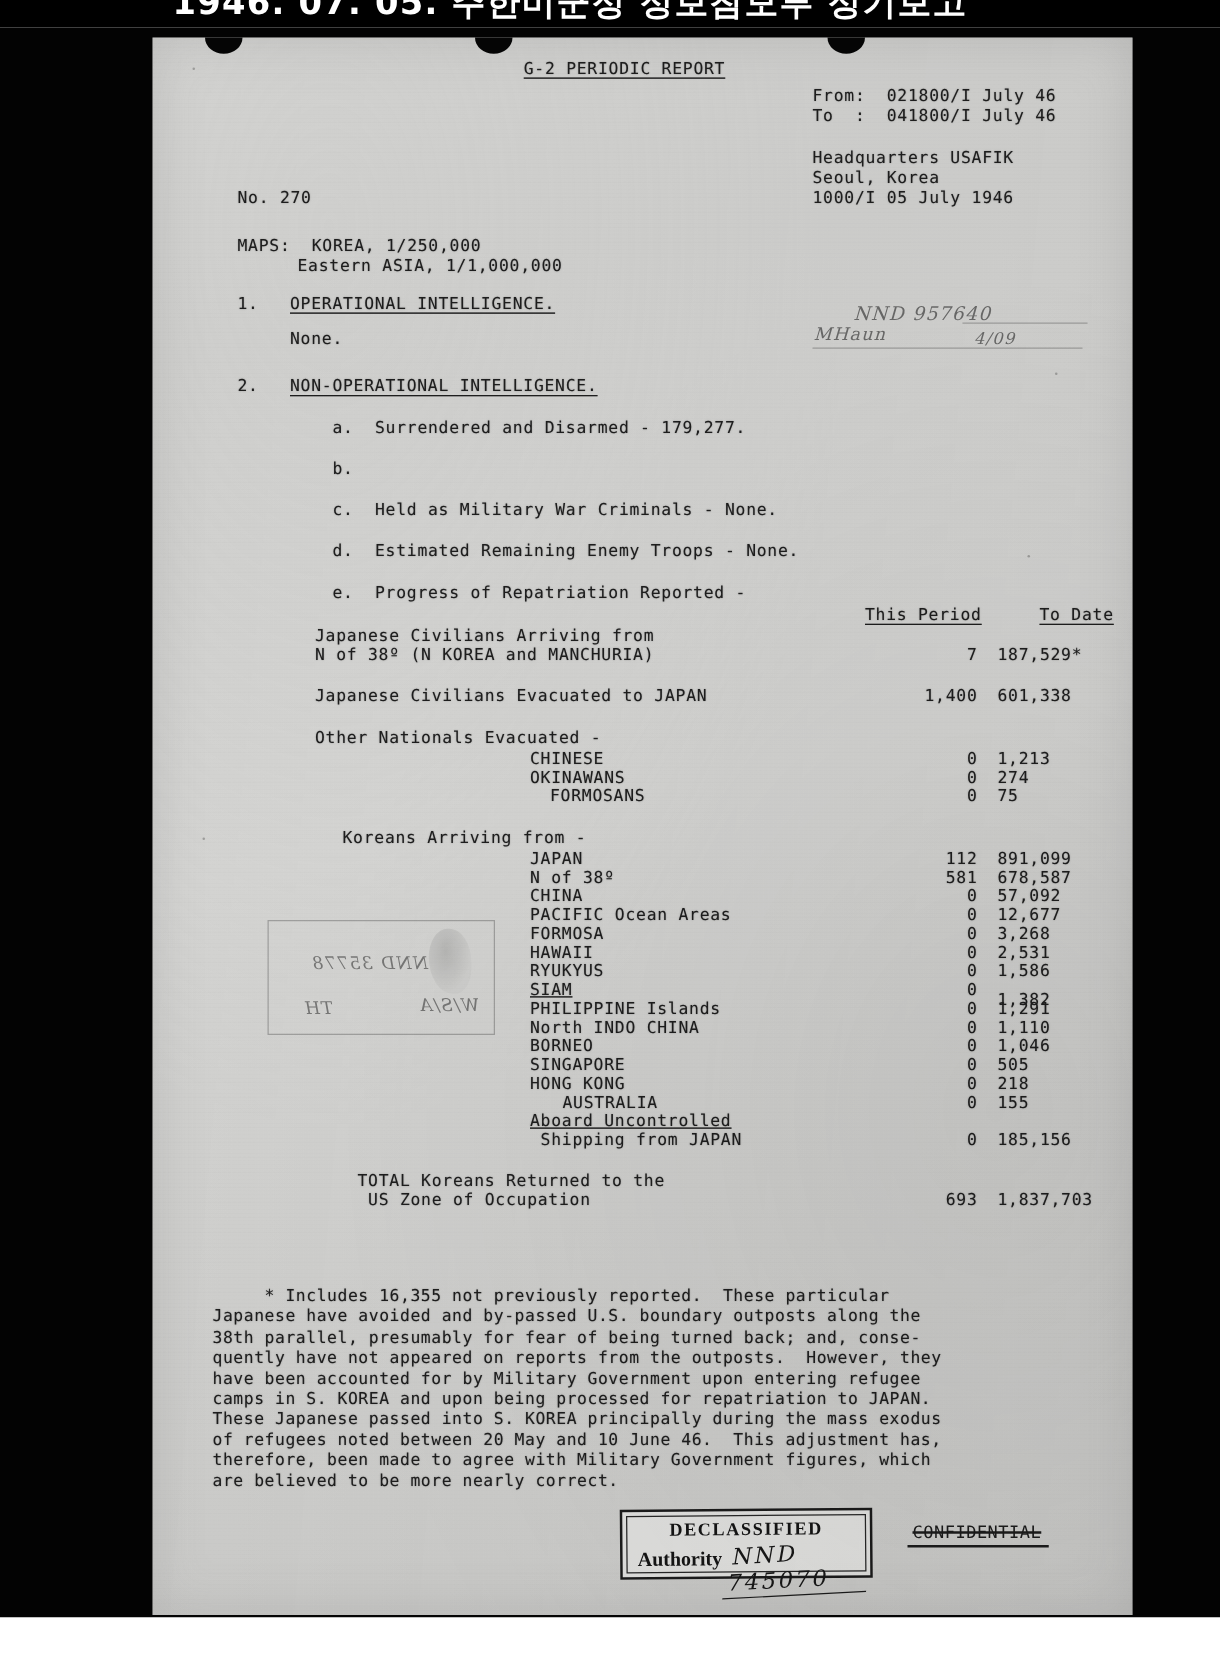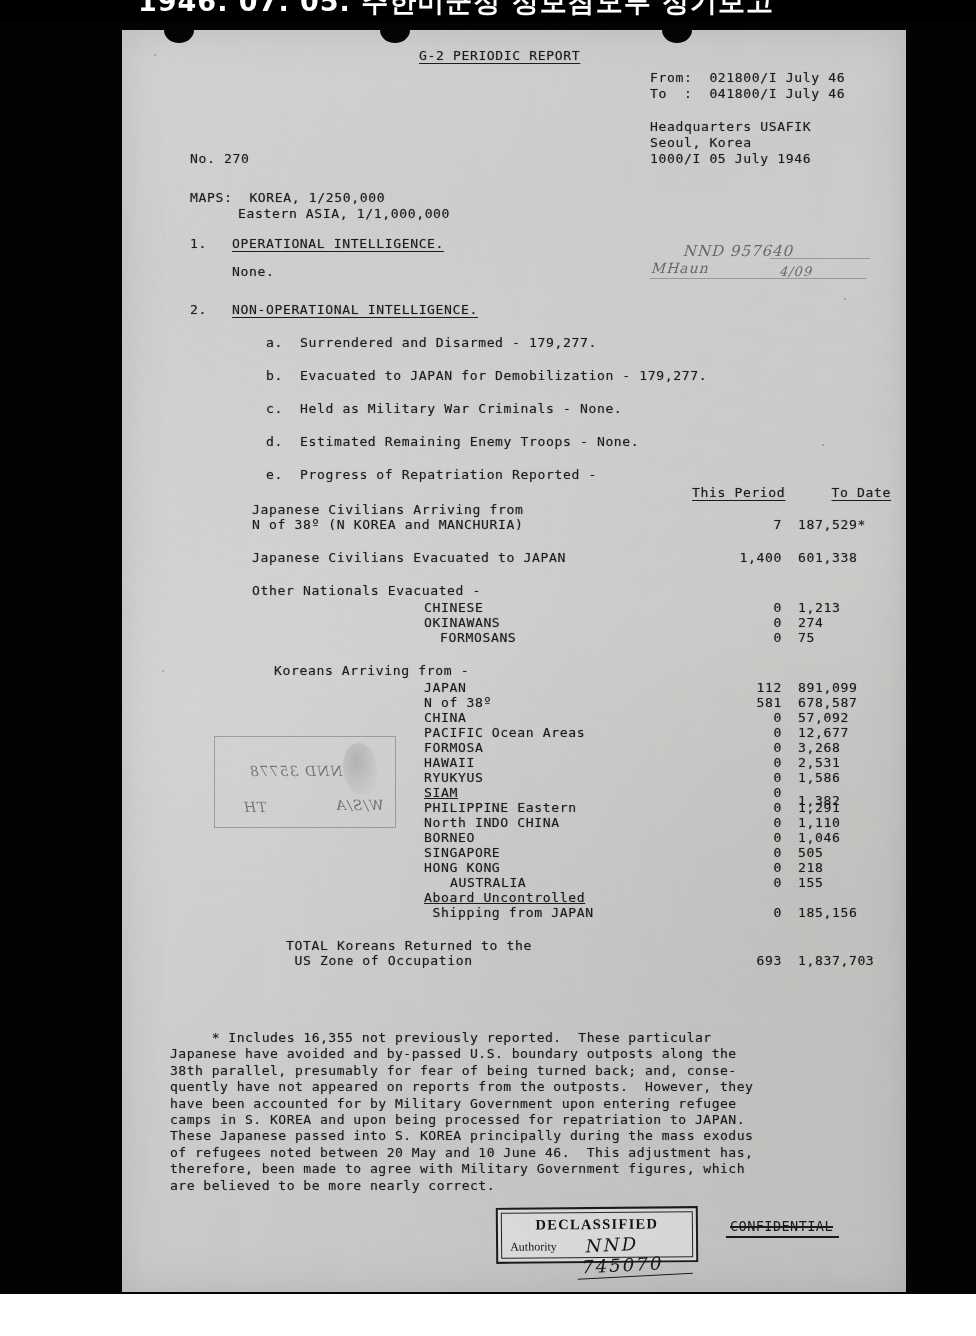--- a/index.html
+++ b/index.html
@@ -131,21 +131,21 @@
     transform:rotate(-.5deg);
   }
   .stamp-inner { position:absolute; inset:3px; border:1px solid #262626; }
   .stamp-title {
     position:absolute; left:0; top:7px; width:100%;
     text-align:center; font-family:"Liberation Serif", serif;
     font-size:14.5px; font-weight:bold; letter-spacing:1.3px; color:#141414;
   }
   .stamp-auth {
     position:absolute; left:12px; top:30px;
-    font-family:"Liberation Serif", serif; font-size:12px; color:#141414;
+    font-family:"Liberation Serif", serif; font-size:16px; color:#141414;font-weight:bold;
   }
   .stamp-hand {
     position:absolute; left:84px; top:24px;
     font-family:"DejaVu Serif", serif;
     font-size:18px; color:#161616;
     transform:skewX(-13deg) rotate(-2.5deg);
     letter-spacing:2px;
     border-bottom:1.5px solid #1a1a1a; padding:0 4px 1px 2px;
   }
 
@@ -243,21 +243,20 @@
   <div class="tw sec1-num">1.</div>
   <div class="tw sec1-head u">OPERATIONAL INTELLIGENCE.</div>
   <div class="tw sec1-none">None.</div>
 
   <div class="tw sec2-num">2.</div>
   <div class="tw sec2-head u">NON-OPERATIONAL INTELLIGENCE.</div>
 
   <div class="tw it-a">a.</div>
   <div class="tw it-a-t">Surrendered and Disarmed - 179,277.</div>
   <div class="tw it-b">b.</div>
-  <div class="tw it-b-t">Evacuated to JAPAN for Demobilization - 179,277.</div>
   <div class="tw it-c">c.</div>
   <div class="tw it-c-t">Held as Military War Criminals - None.</div>
   <div class="tw it-d">d.</div>
   <div class="tw it-d-t">Estimated Remaining Enemy Troops - None.</div>
   <div class="tw it-e">e.</div>
   <div class="tw it-e-t">Progress of Repatriation Reported -</div>
 
   <div class="tbl">
 
     <div class="tw hdr-this u" style="top:0px;">This Period</div>
@@ -313,21 +312,21 @@
     <div class="tw col-date" style="top:270px;">2,531</div>
 
     <div class="tw" style="left:172px; top:285px;">RYUKYUS</div>
     <div class="tw col-this" style="top:285px;">0</div>
     <div class="tw col-date" style="top:285px;">1,586</div>
 
     <div class="tw" style="left:172px; top:300px;text-decoration:underline;">SIAM</div>
     <div class="tw col-this" style="top:300px;">0</div>
     <div class="tw col-date" style="top:308px;">1,382</div>
 
-    <div class="tw" style="left:172px; top:315px;">PHILIPPINE Eastern</div>
+    <div class="tw" style="left:172px; top:315px;">PHILIPPINE Islands</div>
     <div class="tw col-this" style="top:315px;">0</div>
     <div class="tw col-date" style="top:315px;">1,291</div>
 
     <div class="tw" style="left:172px; top:330px;">North INDO CHINA</div>
     <div class="tw col-this" style="top:330px;">0</div>
     <div class="tw col-date" style="top:330px;">1,110</div>
 
     <div class="tw" style="left:172px; top:345px;">BORNEO</div>
     <div class="tw col-this" style="top:345px;">0</div>
     <div class="tw col-date" style="top:345px;">1,046</div>

